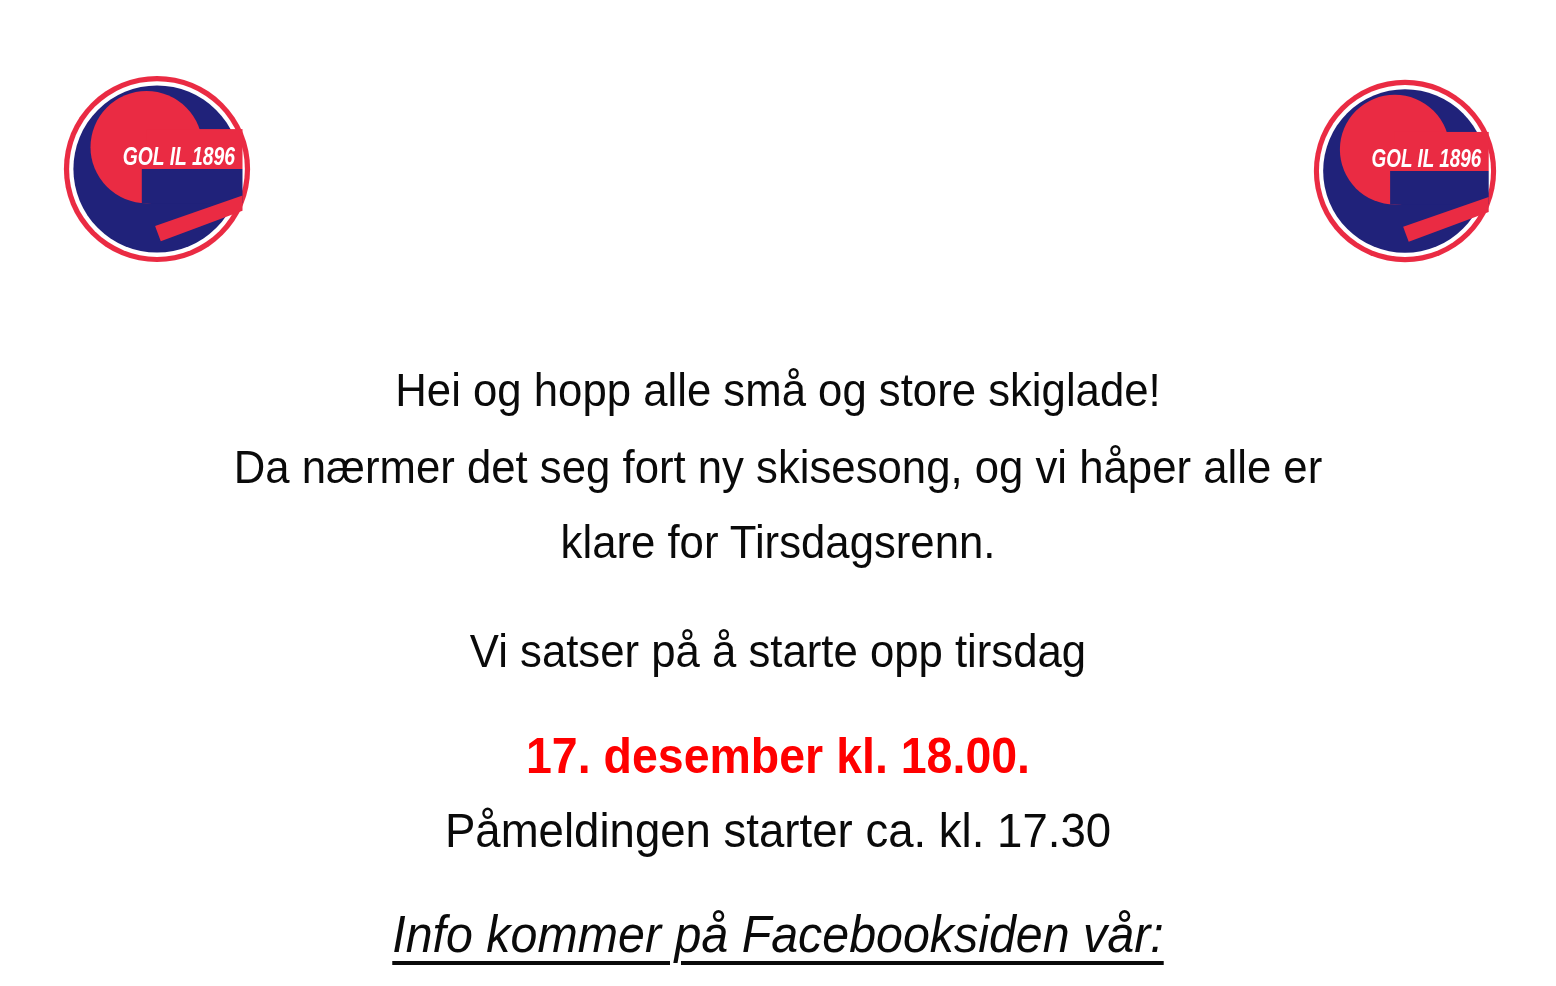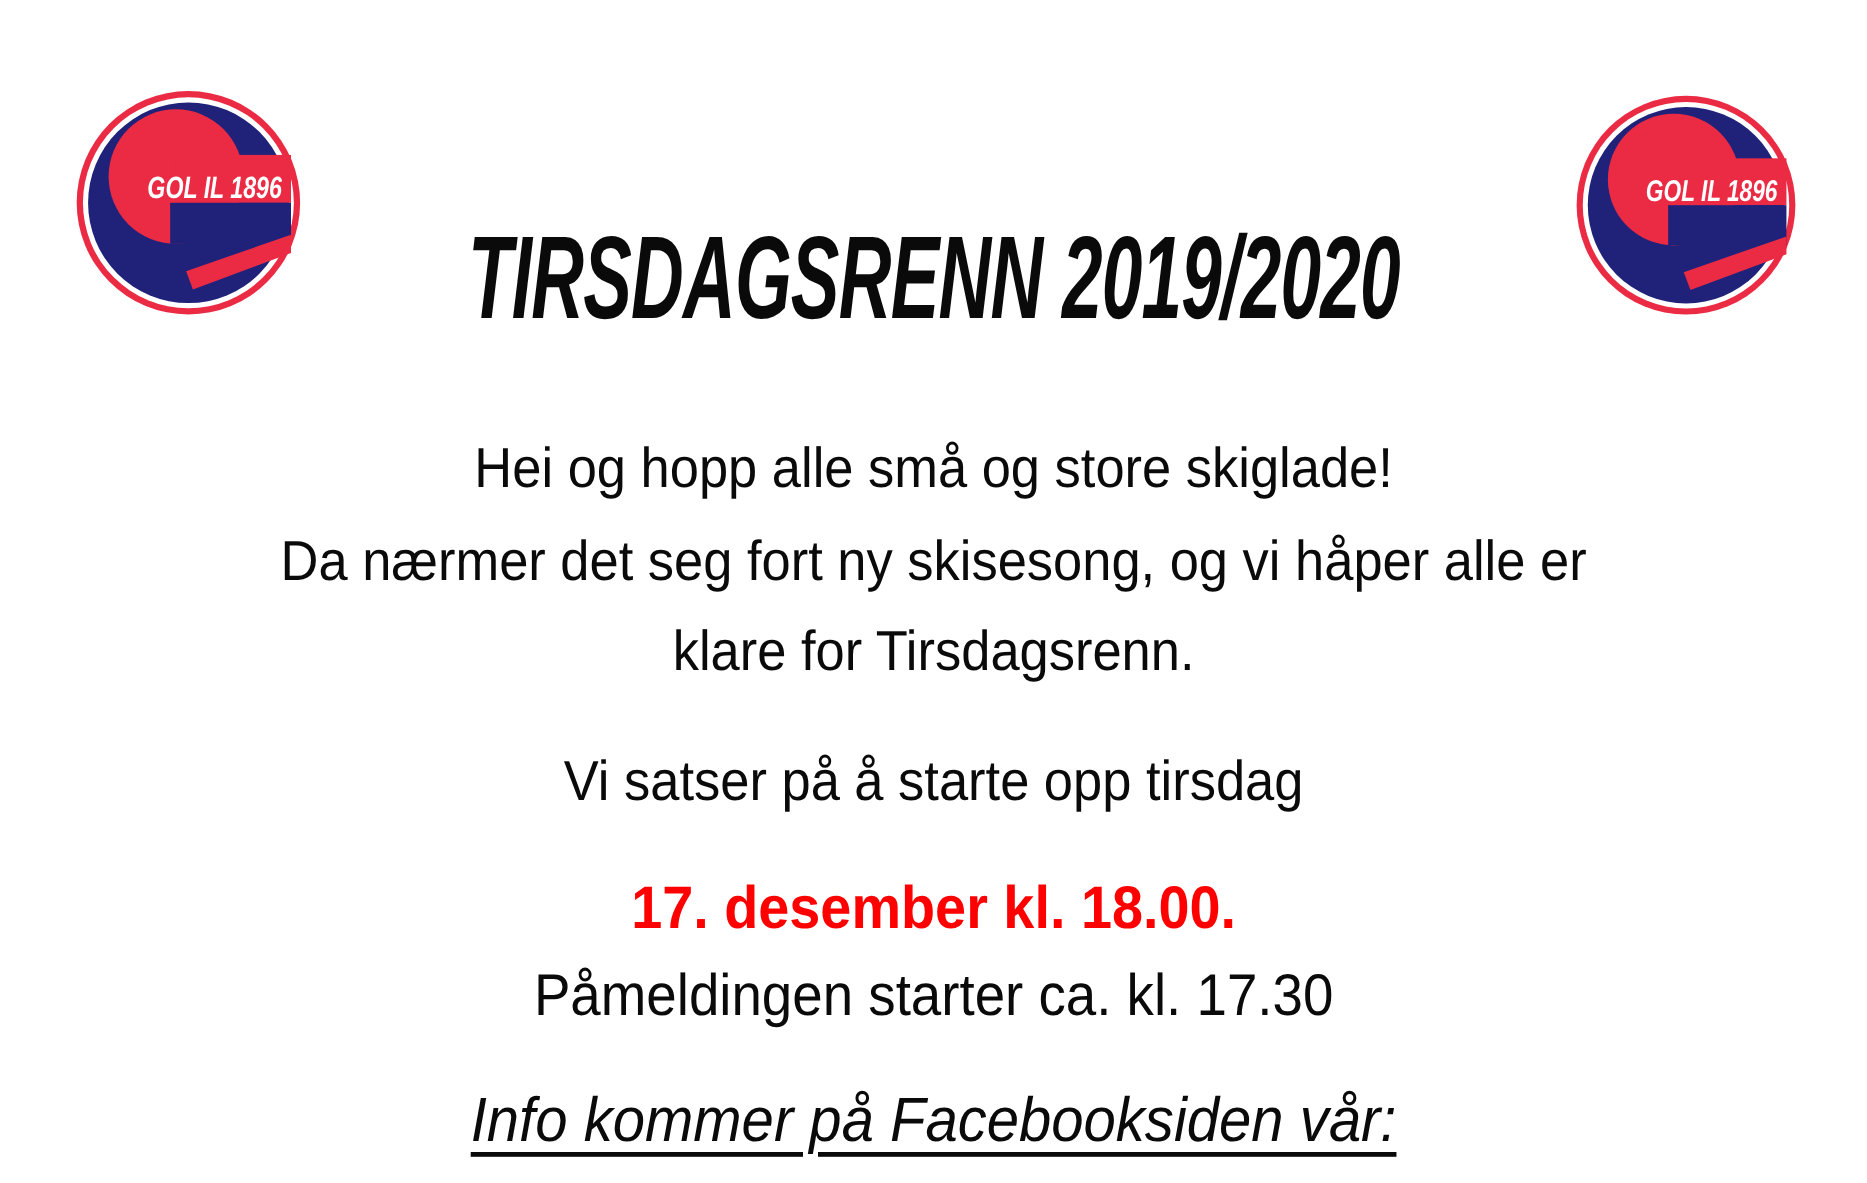--- a/index.html
+++ b/index.html
@@ -111,21 +111,20 @@
       <circle cx="100" cy="100" r="92.5" fill="#FFFFFF"></circle>
       <circle cx="100" cy="100" r="88" fill="#20227A"></circle>
       <circle cx="89" cy="77" r="59" fill="#EA2B43"></circle>
       <rect x="89" y="58" width="101" height="42" fill="#EA2B43"></rect>
       <rect x="84" y="100" width="106" height="36" fill="#20227A"></rect>
       <polygon points="98,160 190,128 190,144 104,176" fill="#EA2B43"></polygon>
       <text class="logo-label-text" x="123" y="96" font-size="27" text-anchor="middle" textLength="118" lengthAdjust="spacingAndGlyphs">GOL IL 1896</text>
     </svg>
   </div>
 
-  <h1 class="title"><span class="squeeze">TIRSDAGSRENN 2019/2020</span></h1>
 
   <p class="line l1">Hei og hopp alle små og store skiglade!</p>
   <p class="line l2">Da nærmer det seg fort ny skisesong, og vi håper alle er</p>
   <p class="line l3">klare for Tirsdagsrenn.</p>
   <p class="line l4">Vi satser på å starte opp tirsdag</p>
   <p class="line l5">17. desember kl. 18.00.</p>
   <p class="line l6">Påmeldingen starter ca. kl. 17.30</p>
   <p class="line l7">Info kommer på Facebooksiden vår:</p>
 
 </div>

